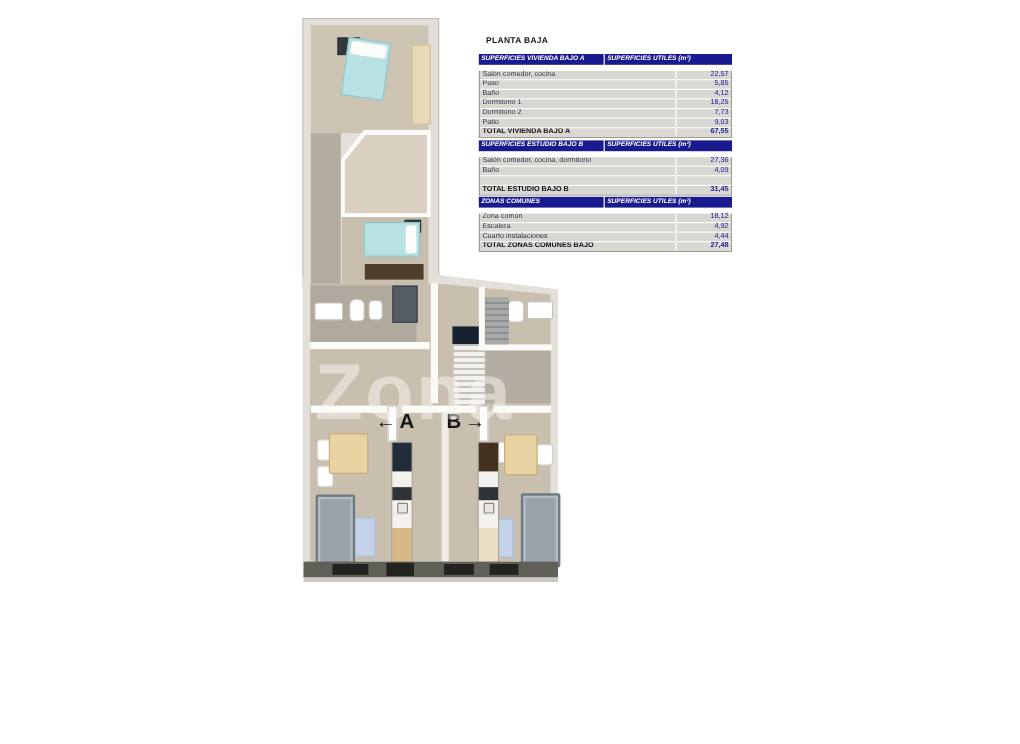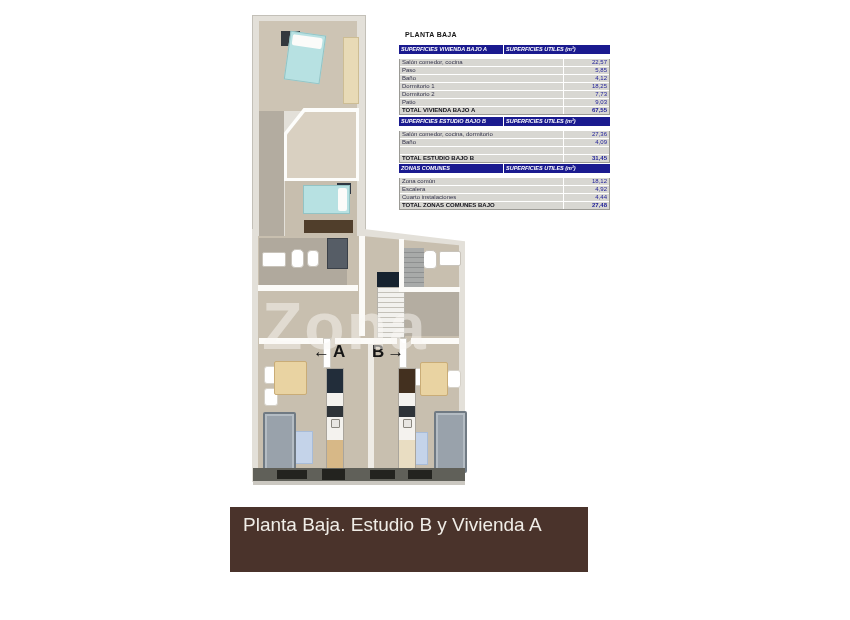--- a/index.html
+++ b/index.html
@@ -311,17 +311,14 @@
           <div class="lbl">Cuarto instalaciones</div>
           <div class="val">4,44</div>
         </div>
       <div class="trow total">
           <div class="lbl">TOTAL ZONAS COMUNES BAJO</div>
           <div class="val">27,48</div>
         </div>
     </div>
   </div>
 
-  <div class="abs banner">
-    <div class="banner-text">Planta Baja. Estudio B y Vivienda A</div>
-  </div>
 
 </div>
 
 </body></html>

